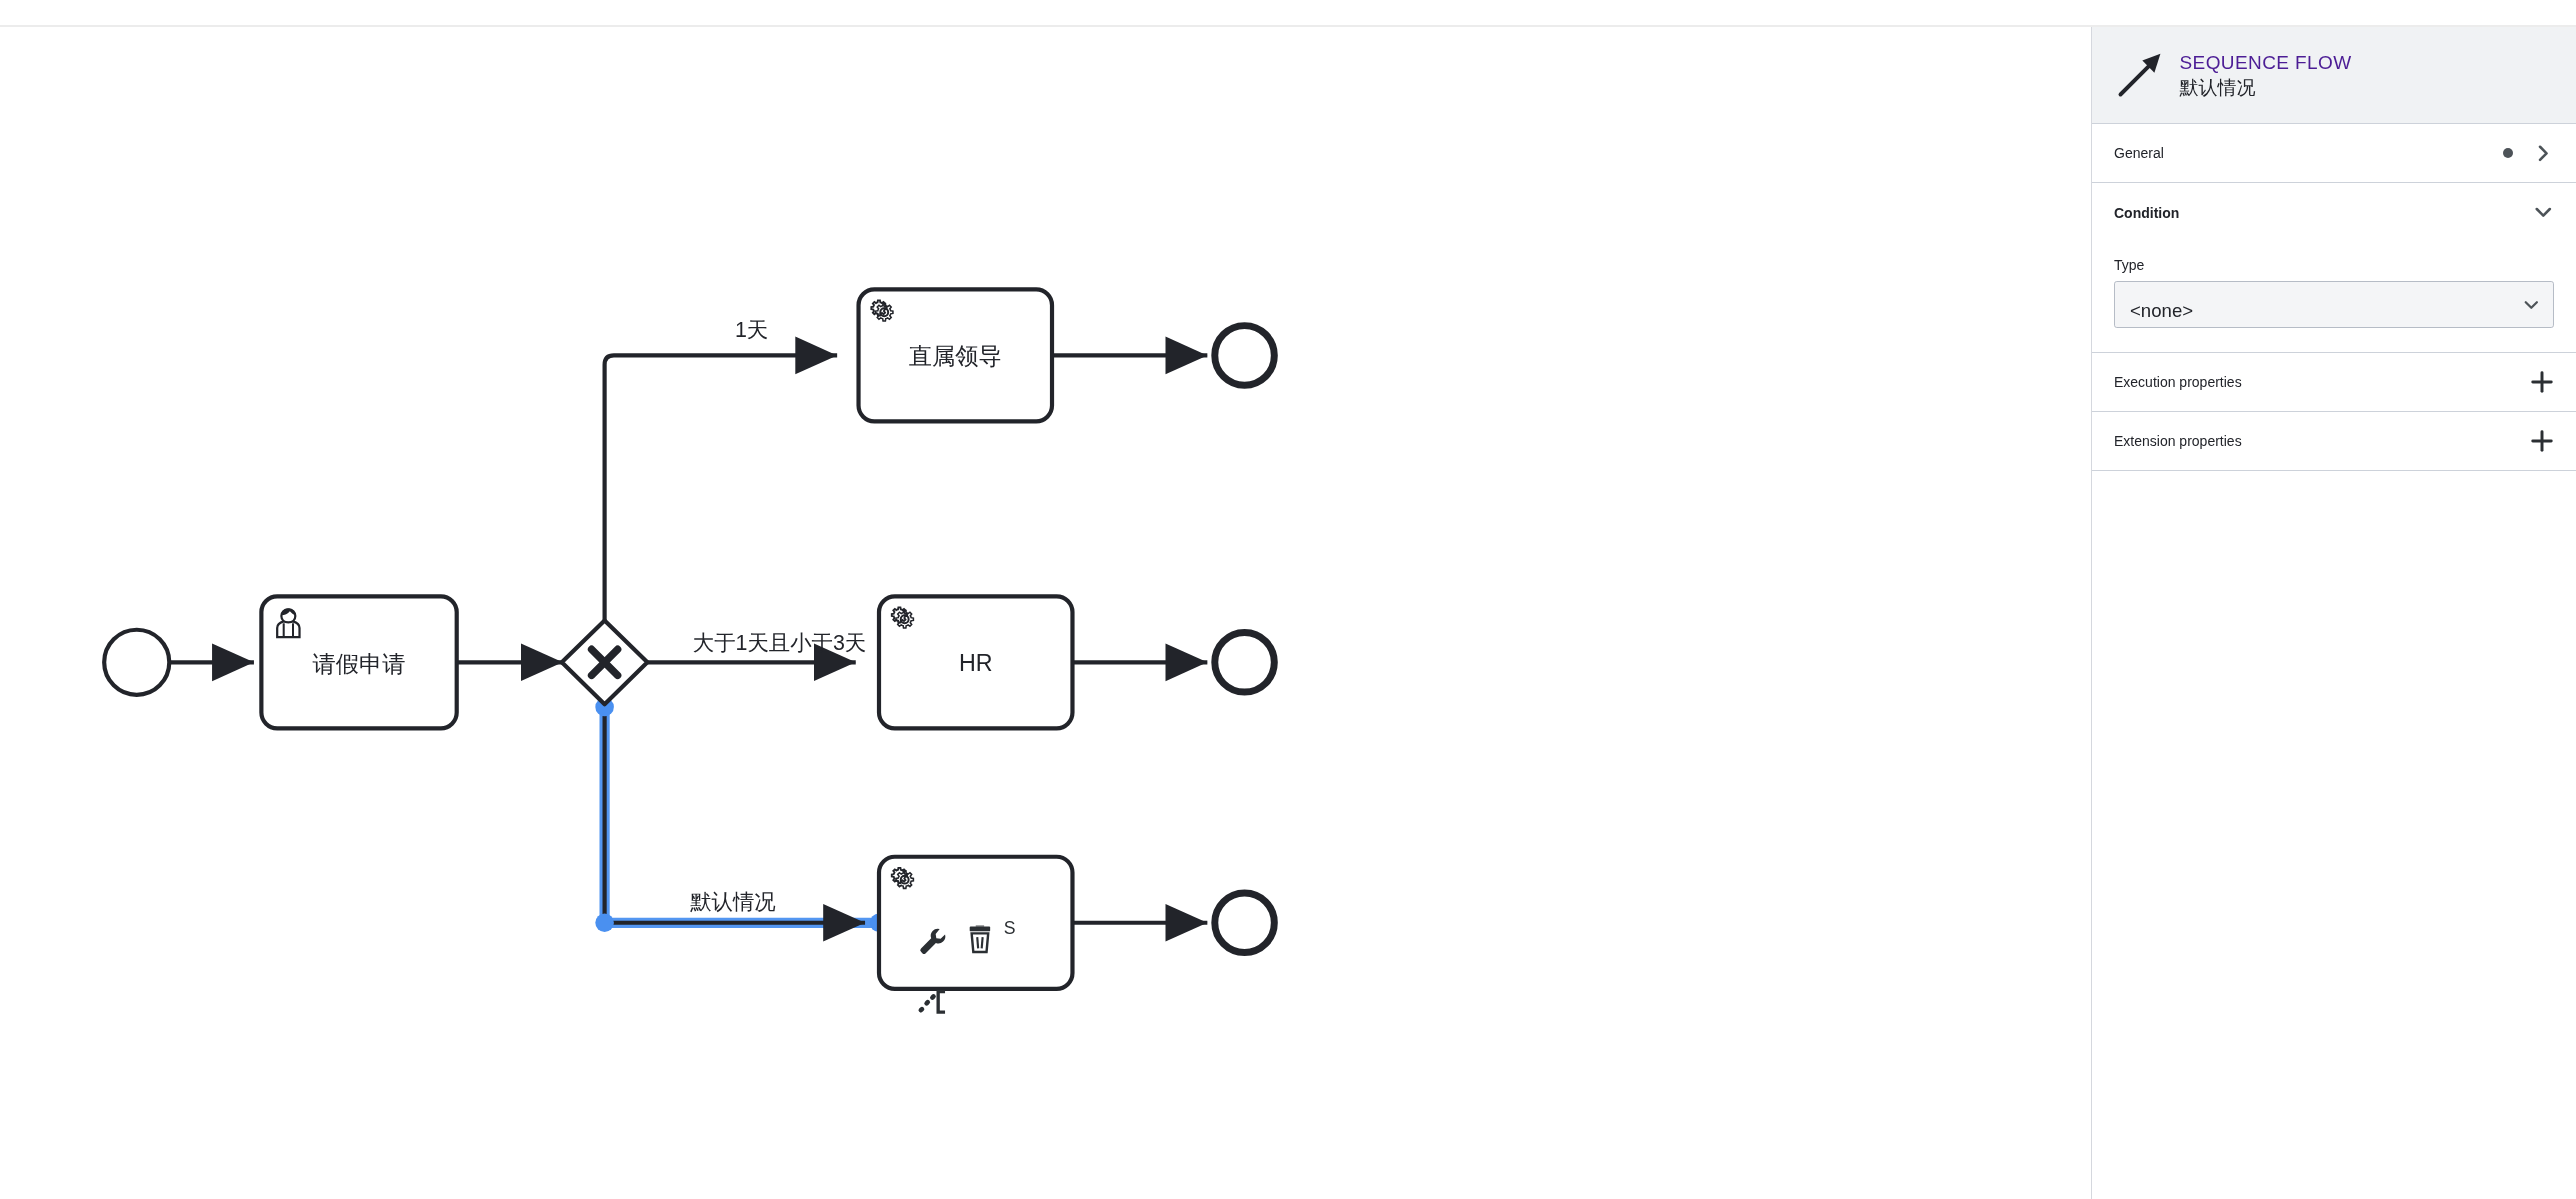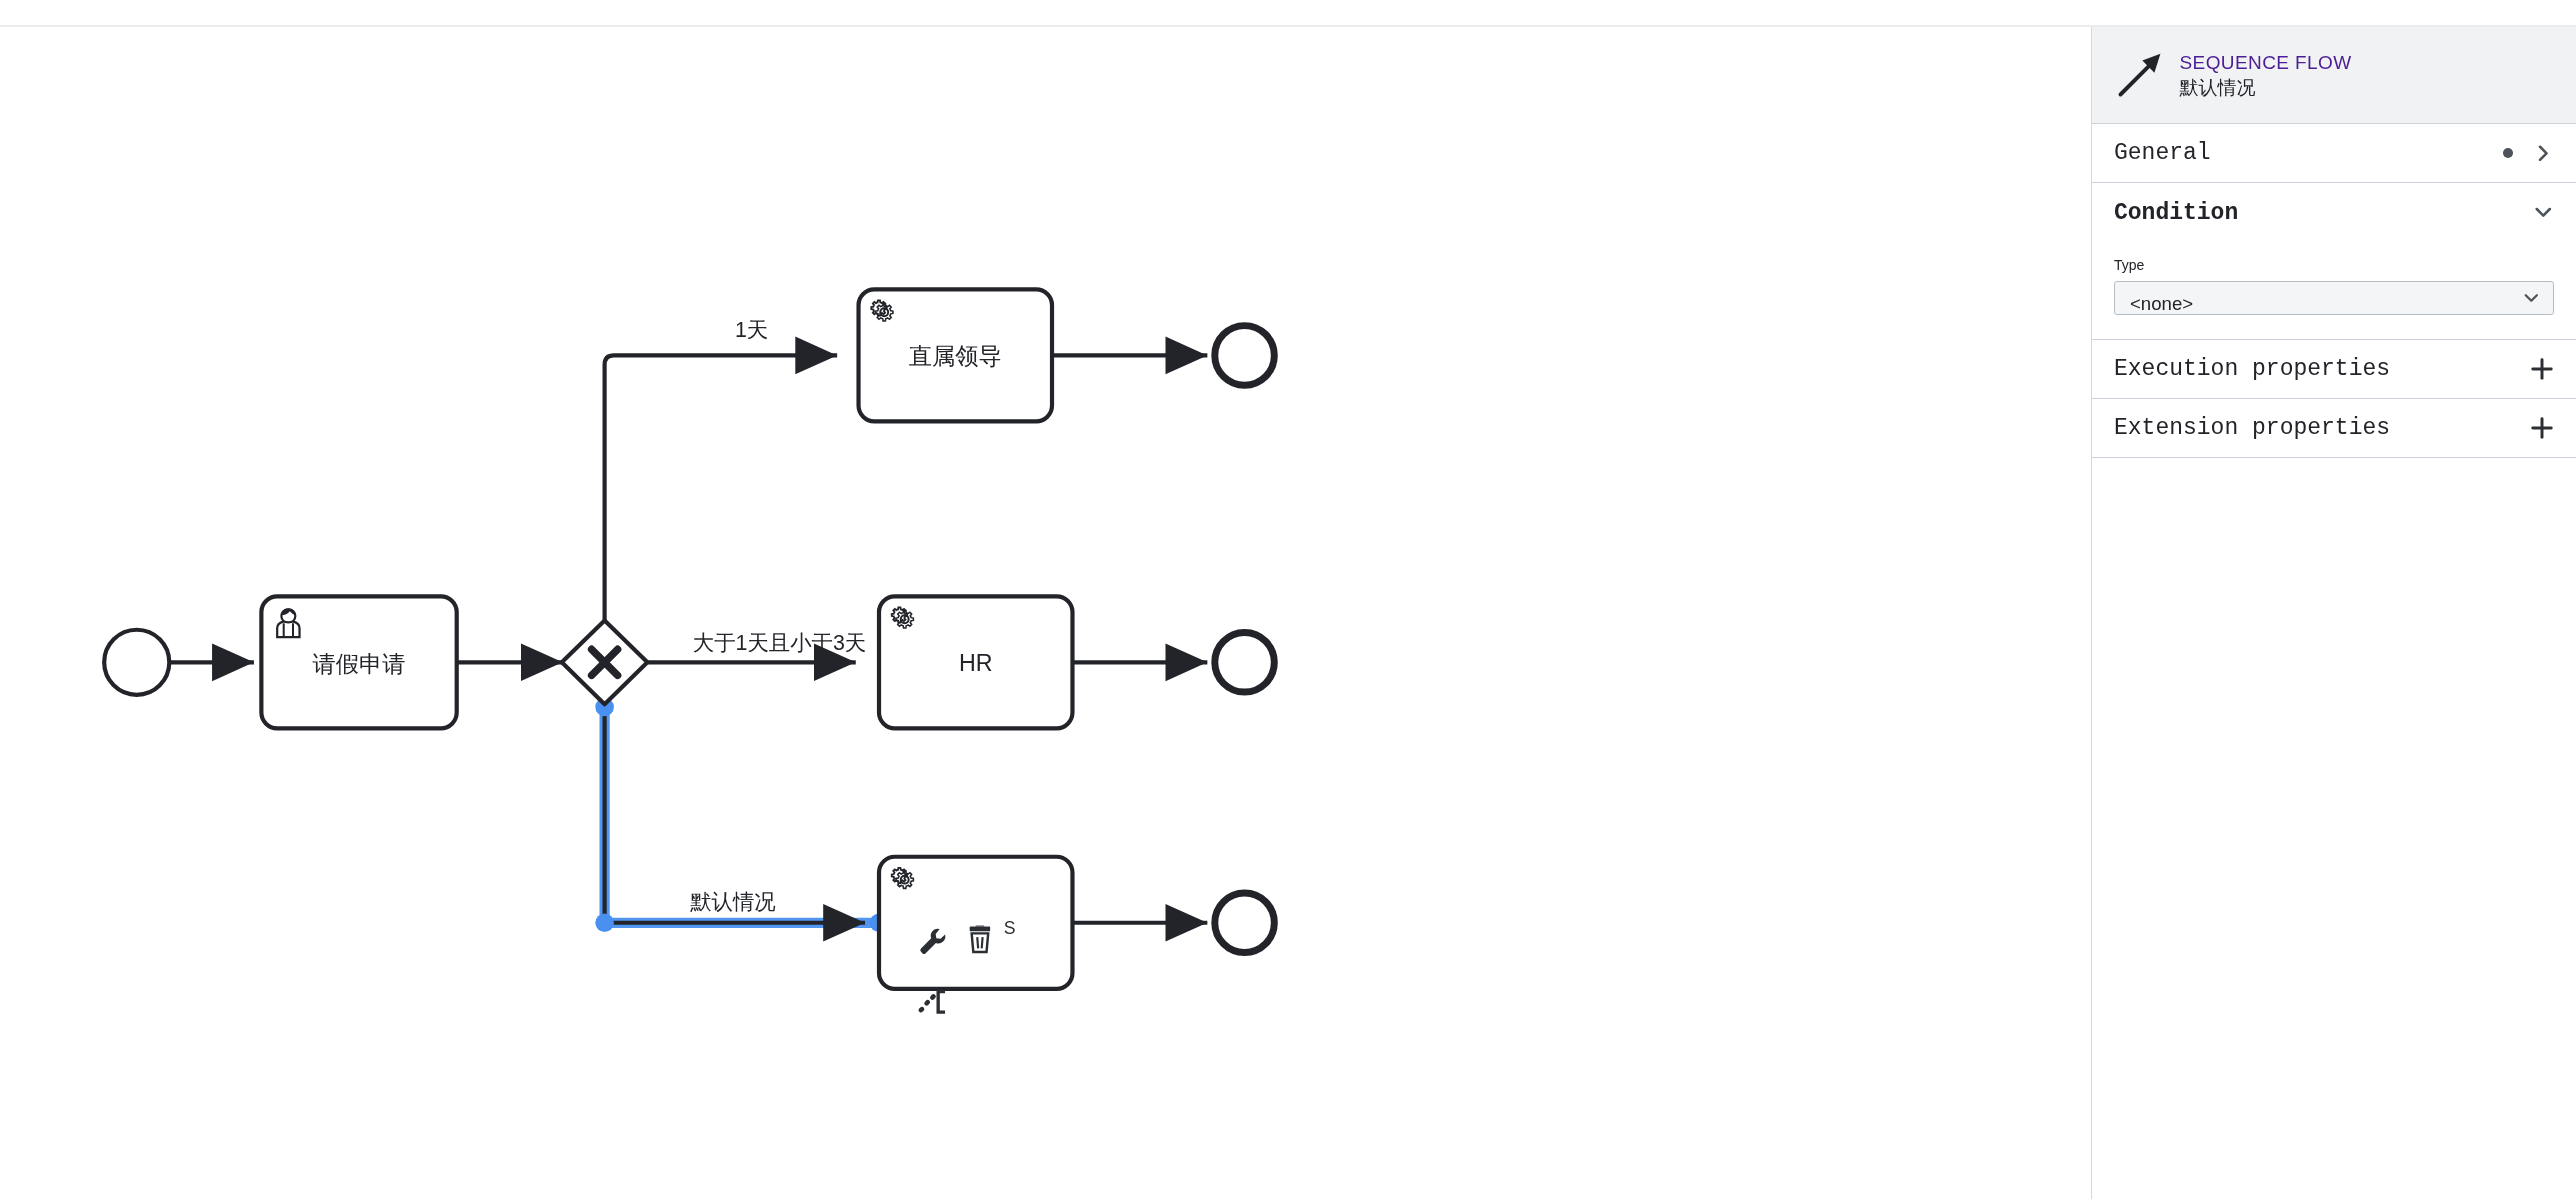--- a/index.html
+++ b/index.html
@@ -92,24 +92,23 @@
     display: flex;
     align-items: center;
     padding: 0 22px 0 22px;
     height: 59px;
     box-sizing: border-box;
     border-bottom: 0.9px solid #cdd2da;
     cursor: pointer;
     background: #ffffff;
   }
   .pp-group-label {
-    font-size: 23px;
+    font-size: 14px;
     color: #22242a;
     flex: 1 1 auto;
-    font-family: Liberation Mono, monospace;
   }
   .pp-group.expanded .pp-group-label {
     font-weight: bold;
   }
   .pp-group-dot {
     width: 10.2px;
     height: 10.2px;
     border-radius: 50%;
     background: #4d5358;
     margin-right: 20.5px;
@@ -136,21 +135,21 @@
     font-size: 14px;
     color: #22242a;
     margin-bottom: 8.4px;
   }
   .pp-select-wrap {
     position: relative;
     width: 100%;
   }
   .pp-select {
     width: 100%;
-    height: 34px;
+    height: 47px;
     box-sizing: border-box;
     background: #f4f5f7;
     border: 0.9px solid #b6bcc6;
     border-radius: 2.8px;
     font-size: 18.6px;
     color: #22242a;
     padding: 12px 37px 0 15px;
     font-family: "Liberation Sans", sans-serif;
     appearance: none;
     -webkit-appearance: none;

